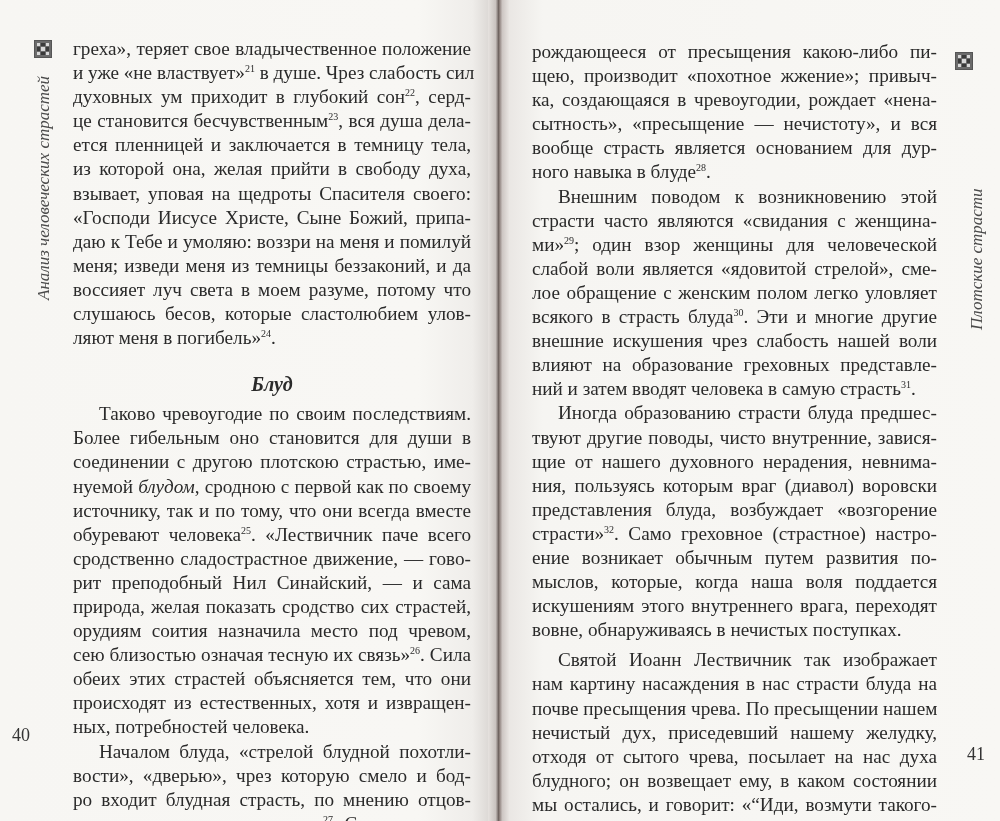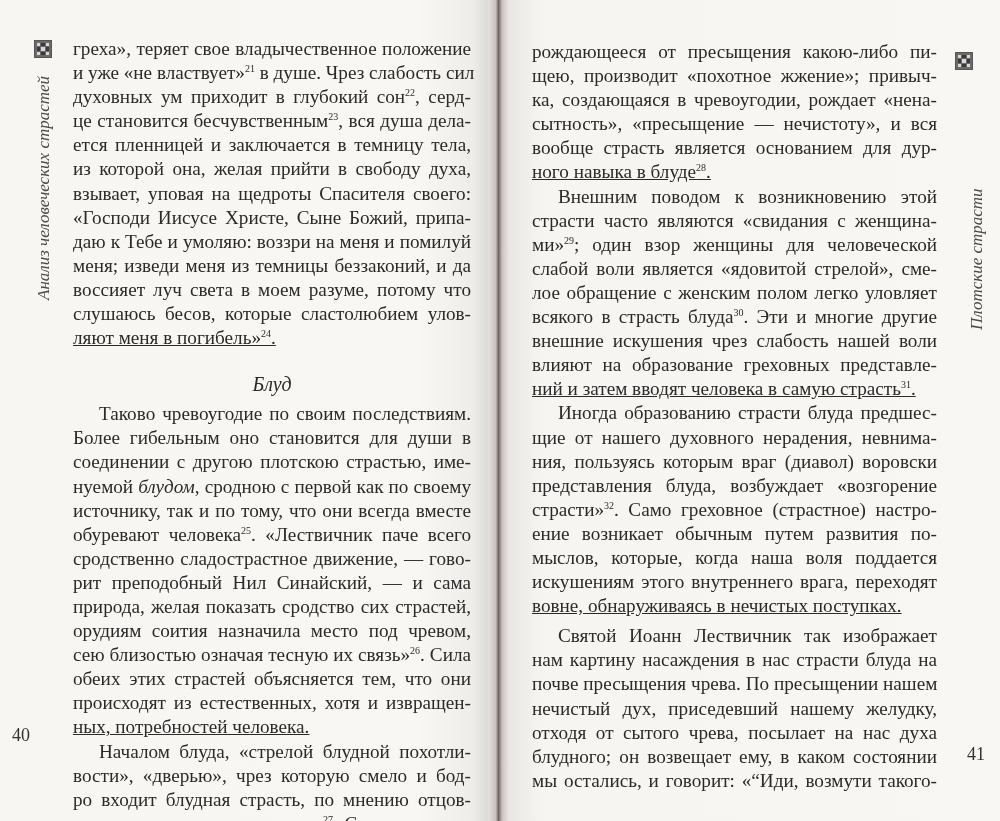--- a/index.html
+++ b/index.html
@@ -24,25 +24,25 @@
     .text-block {
       position: absolute;
       font-size: 19.2px;
       line-height: 24.1px;
       text-align: justify;
       hyphens: manual;
     }
     .page-left .text-block { left: 73px; top: 37px; width: 398px; }
     .page-right .text-block { left: 40px; top: 40px; width: 405px; }
     .line { display: block; white-space: nowrap; text-align: justify; text-align-last: justify; height: 24.1px; }
-    .line.last { text-align-last: left; text-decoration: underline; }
+    .line.last { text-align-last: left; }
     .indent { padding-left: 26px; }
     sup { font-size: 10px; line-height: 0; vertical-align: 7px; }
     .heading {
-      display: block; text-align: center; font-weight: normal; font-style: italic;
+      display: block; text-align: center; font-weight: bold; font-style: italic;
       font-size: 20px; height: 24px; margin: 22px 0 6px 0;
     }
     em { font-style: italic; }
     .running-head {
       position: absolute; font-style: italic; font-size: 17px; color: #4a4a4a;
       white-space: nowrap; transform-origin: left top;
     }
     .page-left .running-head { left: 34px; top: 300px; transform: rotate(-90deg); }
     .ornament {
       position: absolute; width: 18px; height: 18px;
@@ -143,20 +143,21 @@
       <span class="line">страсти часто являются «свидания с женщина-</span>
       <span class="line"><span>ми»</span><sup>29</sup><span>; один взор женщины для человеческой</span></span>
       <span class="line">слабой воли является «ядовитой стрелой», сме-</span>
       <span class="line">лое обращение с женским полом легко уловляет</span>
       <span class="line"><span>всякого в страсть блуда</span><sup>30</sup><span>. Эти и многие другие</span></span>
       <span class="line">внешние искушения чрез слабость нашей воли</span>
       <span class="line">влияют на образование греховных представле-</span>
       <span class="line last"><span>ний и затем вводят человека в самую страсть</span><sup>31</sup><span>.</span></span>
 
       <span class="line indent">Иногда образованию страсти блуда предшес-</span>
+      <span class="line">твуют другие поводы, чисто внутренние, завися-</span>
       <span class="line">щие от нашего духовного нерадения, невнима-</span>
       <span class="line">ния, пользуясь которым враг (диавол) воровски</span>
       <span class="line">представления блуда, возбуждает «возгорение</span>
       <span class="line"><span>страсти»</span><sup>32</sup><span>. Само греховное (страстное) настро-</span></span>
       <span class="line">ение возникает обычным путем развития по-</span>
       <span class="line">мыслов, которые, когда наша воля поддается</span>
       <span class="line">искушениям этого внутреннего врага, переходят</span>
       <span class="line last">вовне, обнаруживаясь в нечистых поступках.</span>
 
       <span class="line indent" style="margin-top:6px">Святой Иоанн Лествичник так изображает</span>

